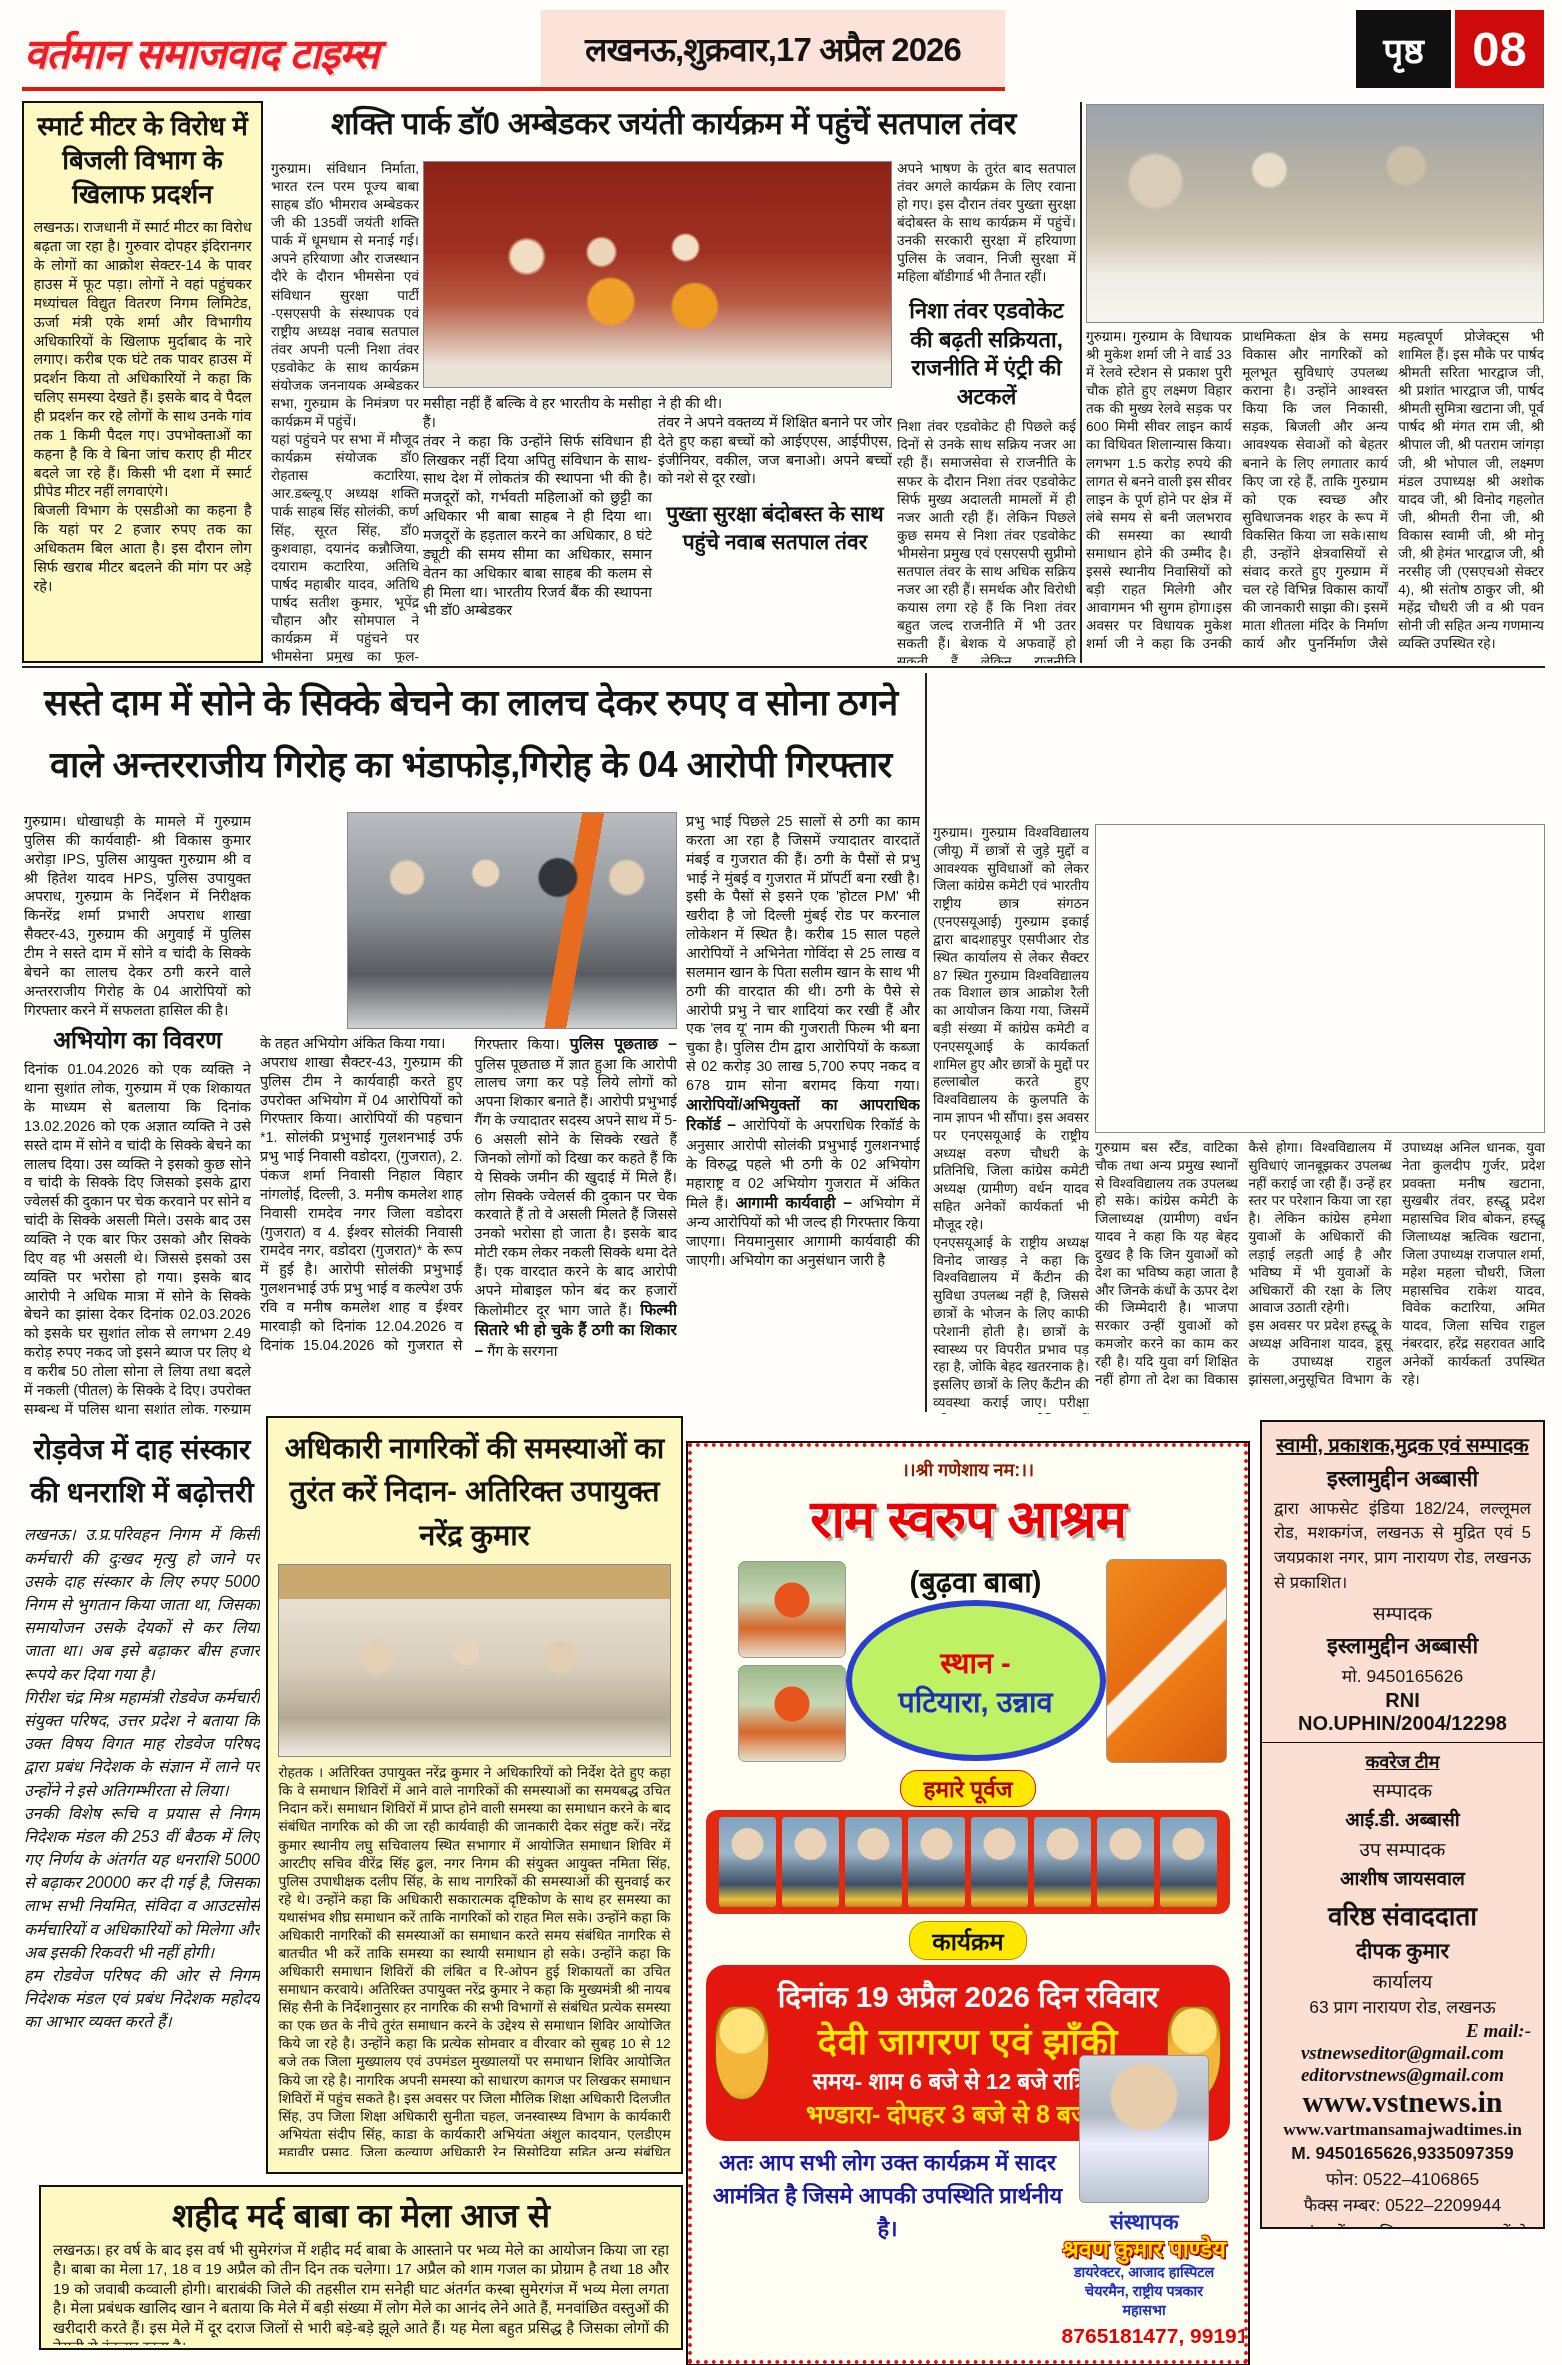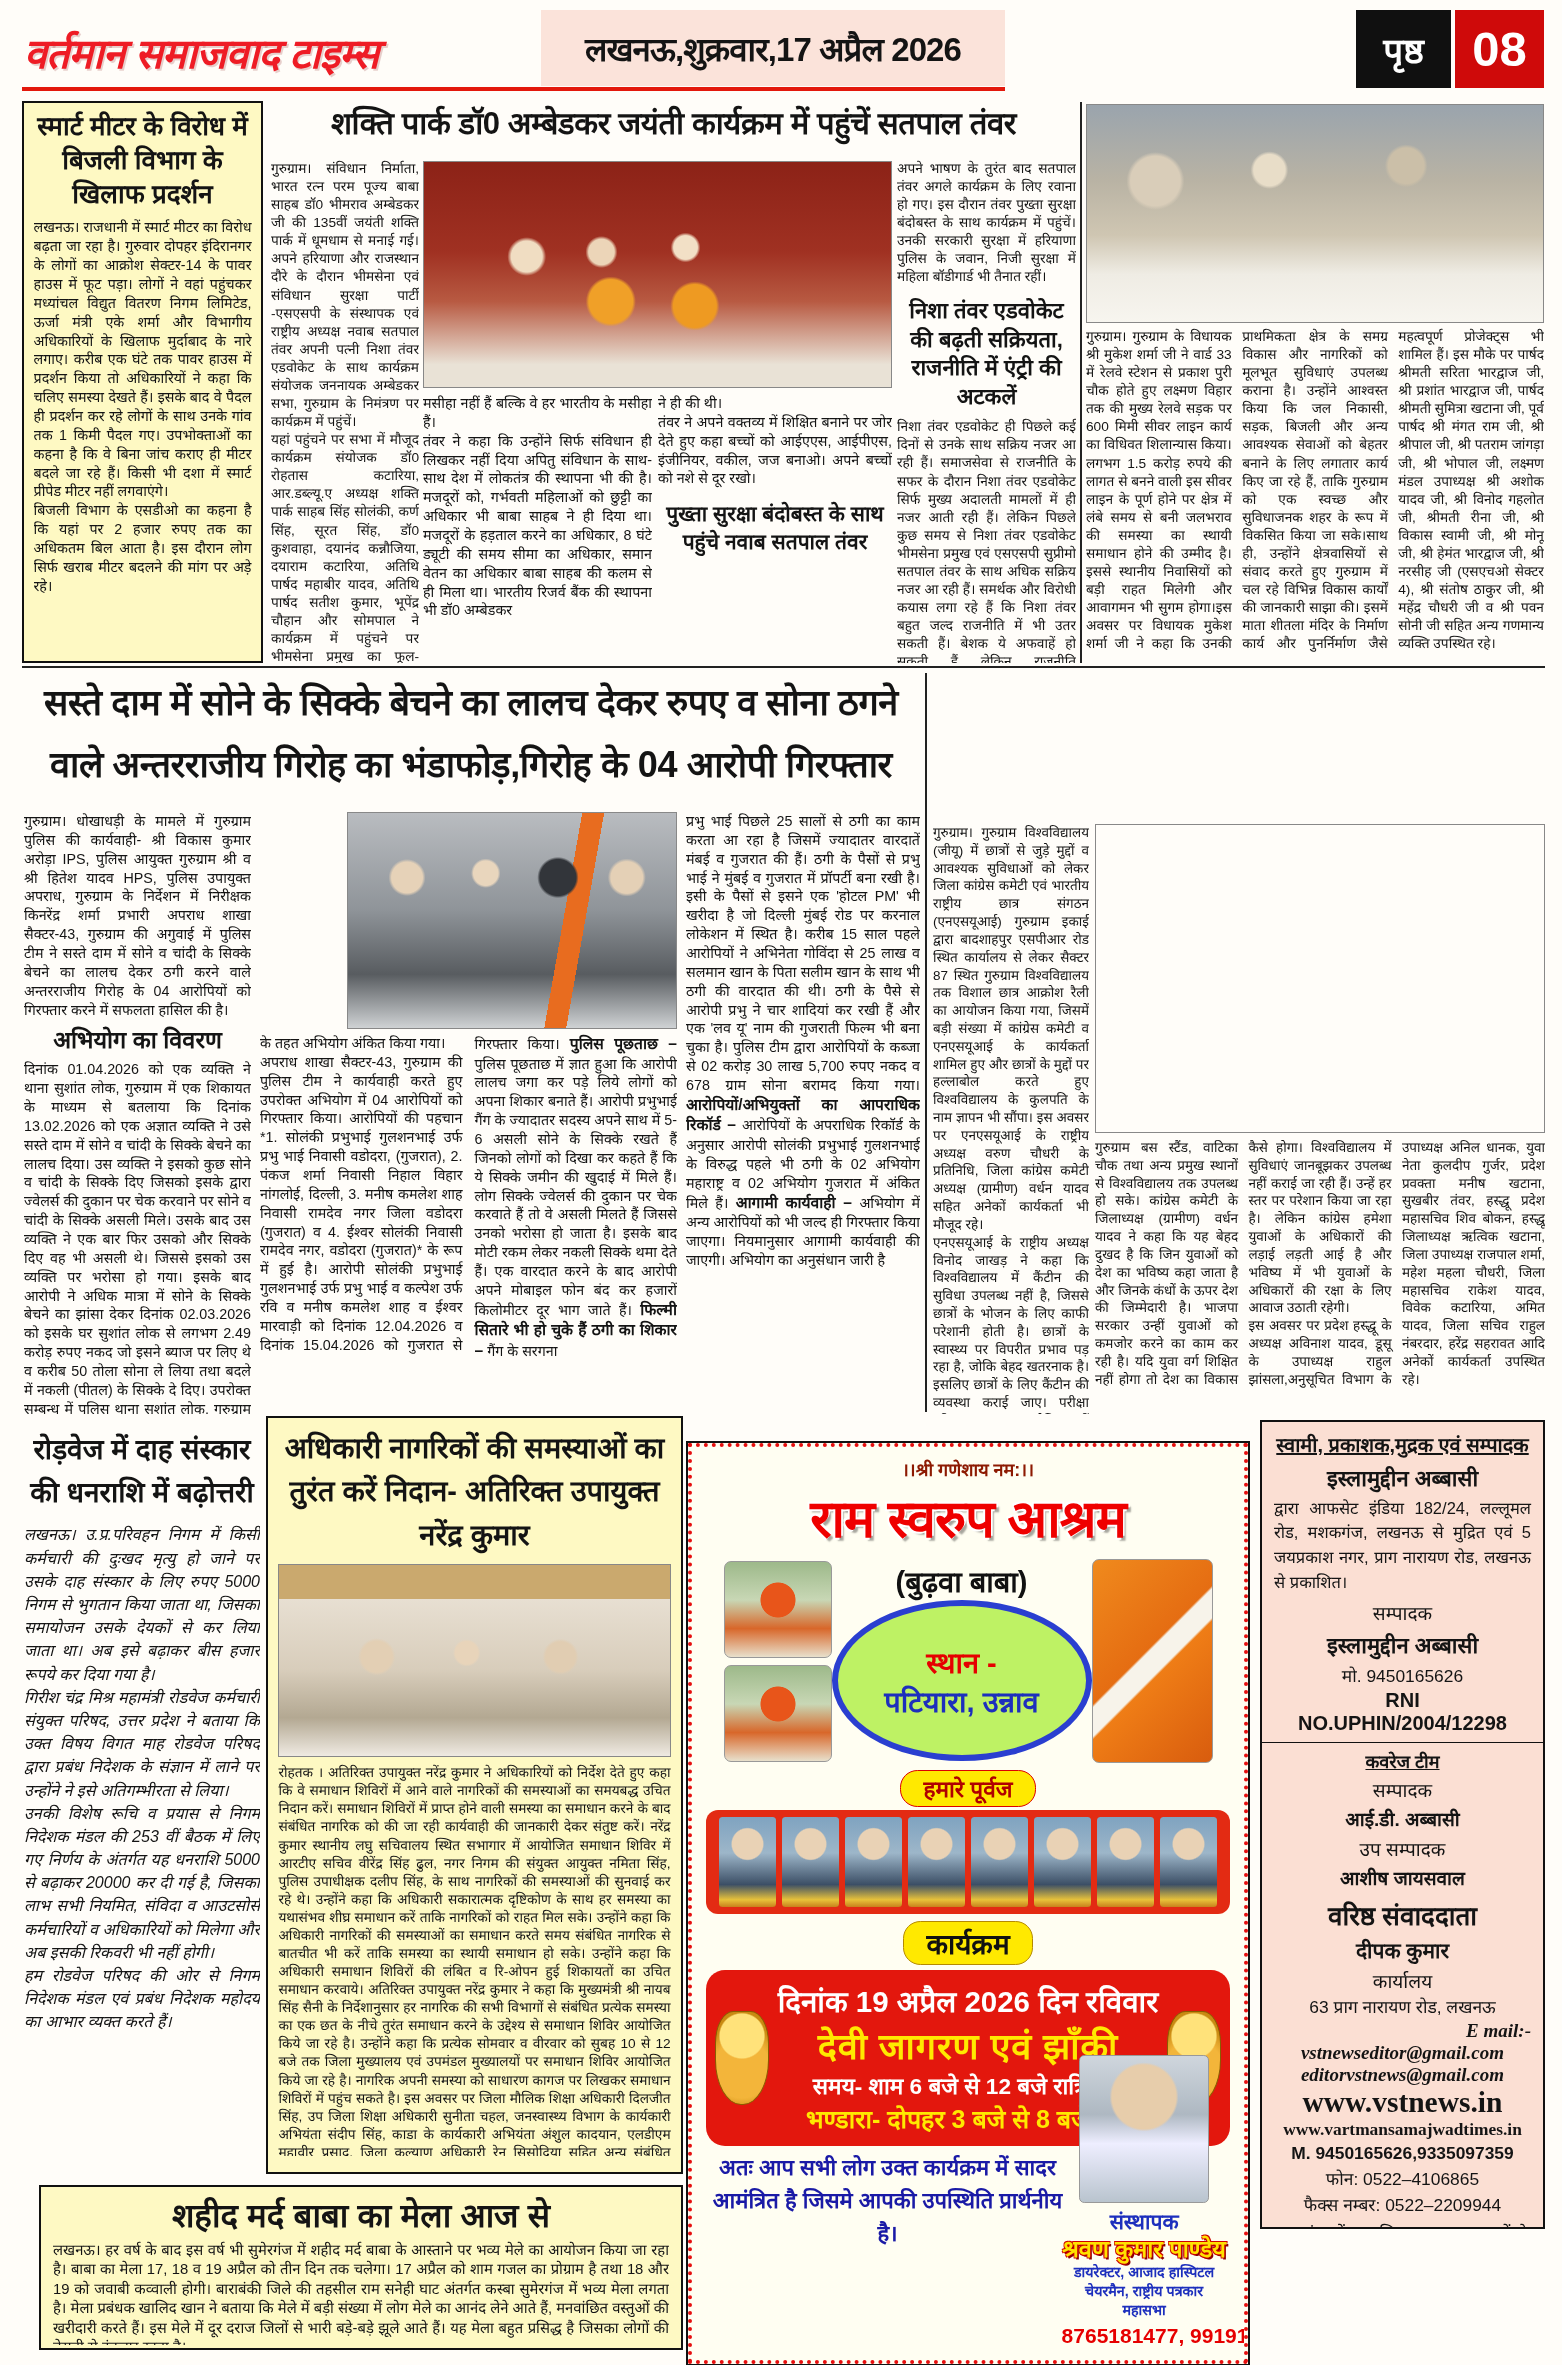--- a/index.html
+++ b/index.html
@@ -77,36 +77,36 @@
     radial-gradient(circle at 72% 48%, #e1cdb2 0 5%, transparent 6%),
     linear-gradient(180deg,#efe8dd 0%, #d8cdbb 55%, #b3a892 80%, #efeae2 100%); }
 
   
   .ad-outer { background:#f9ee00; border:2.6px solid #111; padding:0;margin-top:21px; }
   .ad-inner { width:100%; height:100%; background:#fffef2; border:4.3px dotted #e60f0f; padding:10.4px 14px; position:relative; overflow:hidden; }
   .ad-invoc { color:#8d1a02; font-weight:bold; font-size:18px; text-align:center; }
   .ad-title { color:#ef0000; font-weight:800; font-size:52px; text-align:center; letter-spacing:-0.9px;
     text-shadow:-1.7px -1.7px 0 #fff, 1.7px -1.7px 0 #fff, -1.7px 1.7px 0 #fff, 2.6px 2.6px 1.7px rgba(0,0,0,.35); }
   .ad-sub { color:#111; font-weight:800; font-size:29px; text-align:center; }
-  .ad-locrow { display:flex; align-items:center; justify-content:center; margin:7px 3.5px; }
+  .ad-locrow { display:flex; align-items:center; justify-content:flex-end; margin:7px 3.5px; }
   .adph { border-radius:7px; border:0.9px solid #999; }
   .adph.temple { width:108px; height:97px; background:
       radial-gradient(circle at 50% 40%, #e8551a 0 22%, transparent 23%),
       linear-gradient(180deg,#9db98a 0%, #c8d7b5 40%, #d8672a 70%, #e8e0cc 100%); }
   .adph.tent { width:121px; height:204px; background:
       linear-gradient(135deg,#f08a1d 0%, #e56d12 45%, #f7f3ea 46% 55%, #ef7d16 56%, #d85c0e 100%); }
   .ad-oval { width:260px; height:161px; background:#bef264; border:6px solid #2a3fd0; border-radius:50%;
     display:flex; flex-direction:column; align-items:center; justify-content:center; }
   .ad-oval .l1 { color:#e60000; font-size:29px; font-weight:800; }
   .ad-oval .l2 { color:#1d2fbd; font-size:29px; font-weight:800; }
   .ad-announce { color:#1a1aa6; font-weight:bold; font-size:20.4px; line-height:1.5; text-align:center; margin-top:5.2px;}
   .ad-announce .red { color:#e60000; }
   .pill { display:inline-block; border-radius:17.4px; padding:1.7px 22.6px; font-weight:800; }
   .pill-yellow { background:#ffe900; color:#b00000; border:1.7px solid #d00; font-size:22.6px; }
-  .pill-yellow2 { background:#ffe900; color:#111; border:1.7px solid #b58a00; font-size:28px; }
+  .pill-yellow2 { background:#ffe900; color:#111; border:1.7px solid #b58a00; font-size:24px; }
   .anc-strip { background:#e32b13; border-radius:12px; padding:7px; display:flex; gap:6px; justify-content:center; margin:3.5px 0 7px; }
   .anc { width:57px; height:90px; border-radius:3.5px; background:
       radial-gradient(circle at 50% 30%, #e9d2b5 0 22%, transparent 24%),
       linear-gradient(180deg,#7fa3c0 0%, #9db6c9 40%, #3c4f66 75%, #e8c23a 92%, #c8811d 100%); }
   .prog-box { background:#e3170d; border-radius:19px; padding:10.4px 69px; text-align:center; position:relative; margin:5.2px 0; }
   .prog-box .d1 { color:#fff; font-size:29.5px; font-weight:800; }
   .prog-box .d2 { color:#ffe900; font-size:36px; font-weight:800; letter-spacing:0.9px; }
   .prog-box .d3 { color:#fff; font-size:22.6px; font-weight:bold; }
   .prog-box .d4 { color:#ffe900; font-size:25px; font-weight:800; }
   .kalash { position:absolute; width:54px; height:94px; top:50%; transform:translateY(-50%);

